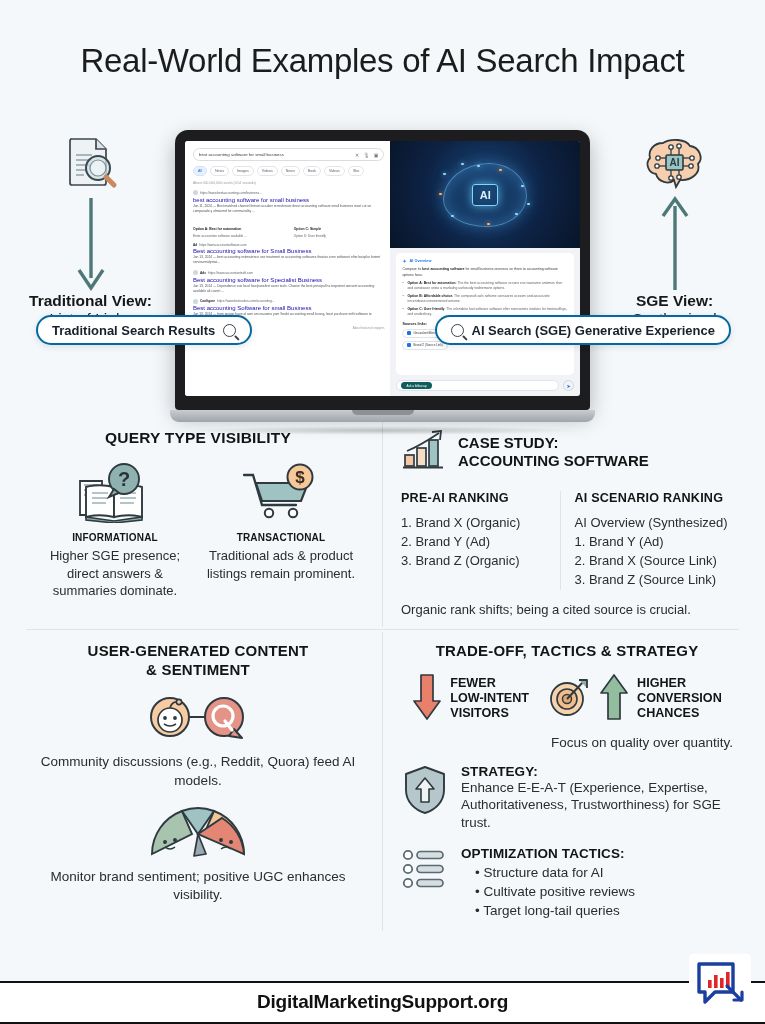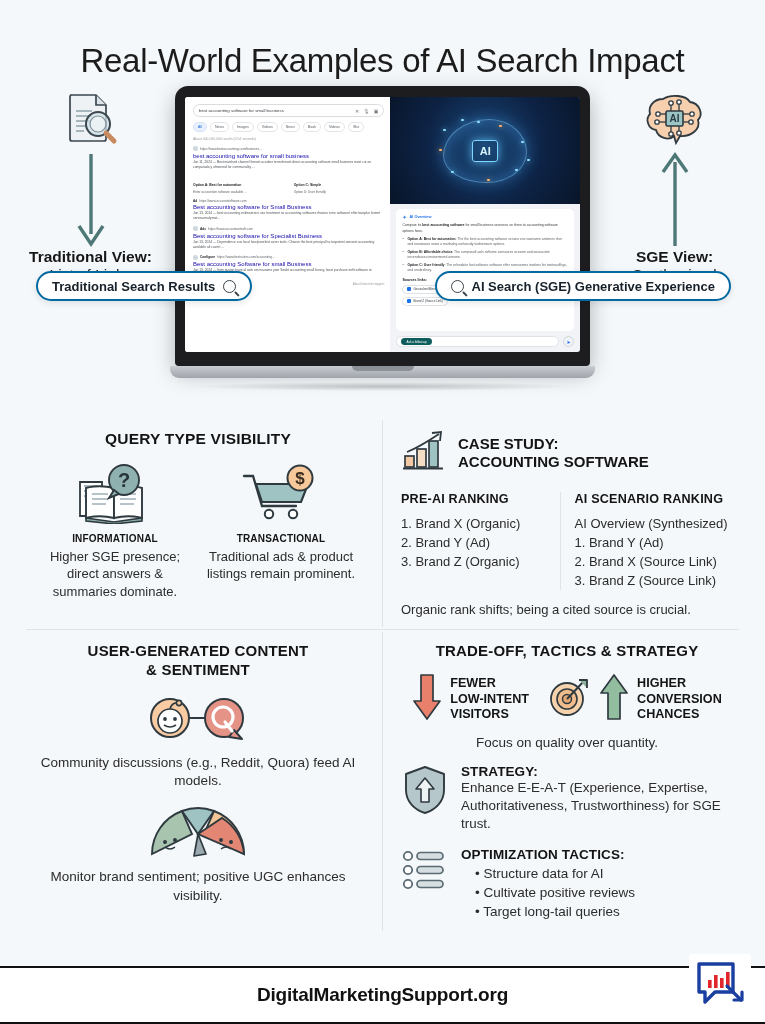--- a/index.html
+++ b/index.html
@@ -4,21 +4,21 @@
 <style>
   * { box-sizing: border-box; margin: 0; padding: 0; }
   body {
     width: 765px; height: 1024px;
     background: #f4f8fa;
     font-family: "Liberation Sans", sans-serif;
     color: #1b1b1b;
     overflow: hidden;
     position: relative;
   }
-  .page { width: 765px; height: 1024px; position: relative; display: flex; flex-direction: column; }
+  .page { width: 765px; height: 1024px; position: relative; display: flex; flex-direction: column; gap: 44px; }
 
   
   .title {
     text-align: center;
     font-size: 33px;
     font-weight: 400;
     letter-spacing: -0.3px;
     color: #1c1c1c;
     padding-top: 42px;
     padding-bottom: 6px;
@@ -175,21 +175,21 @@
   .cs-note { font-size:13px; color:#2c2c2c; margin-top:12px; }
 
   
   .ugc-ic { display:flex; justify-content:center; margin-top:14px; }
   .ugc-txt { text-align:center; font-size:13.5px; line-height:1.35; color:#2c2c2c; margin-top:8px; }
   .gauge-wrap { display:flex; justify-content:center; margin-top:14px; }
 
   
   .trade { display:flex; align-items:center; justify-content:center; gap:8px; margin-top:12px; }
   .trade .tl { font-weight:700; font-size:12.6px; line-height:1.2; color:#141414; }
-  .focus { text-align:center; font-size:13.5px; color:#2c2c2c; margin-top:10px; }
+  .focus { text-align:right; font-size:13.5px; color:#2c2c2c; margin-top:10px; }
   .blk { display:flex; gap:12px; margin-top:14px; }
   .blk .bd { flex:1; }
   .blk h5 { font-size:13.5px; font-weight:700; color:#141414; letter-spacing:.1px; }
   .blk .bullets { margin-top:2px; }
   .blk .bullets div { font-size:13.5px; color:#2c2c2c; line-height:1.42; padding-left:14px; }
   .blk p { font-size:13.4px; color:#2c2c2c; line-height:1.33; }
 
   
   .footer {
     height: 58px; background:#fff; border-top:2px solid #111; border-bottom:2px solid #111;

